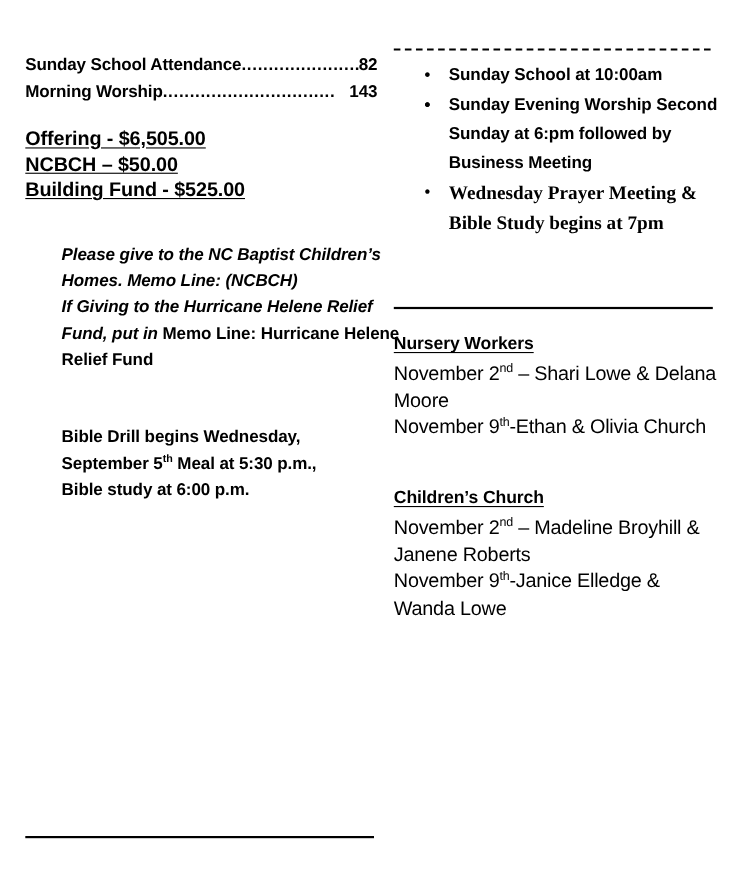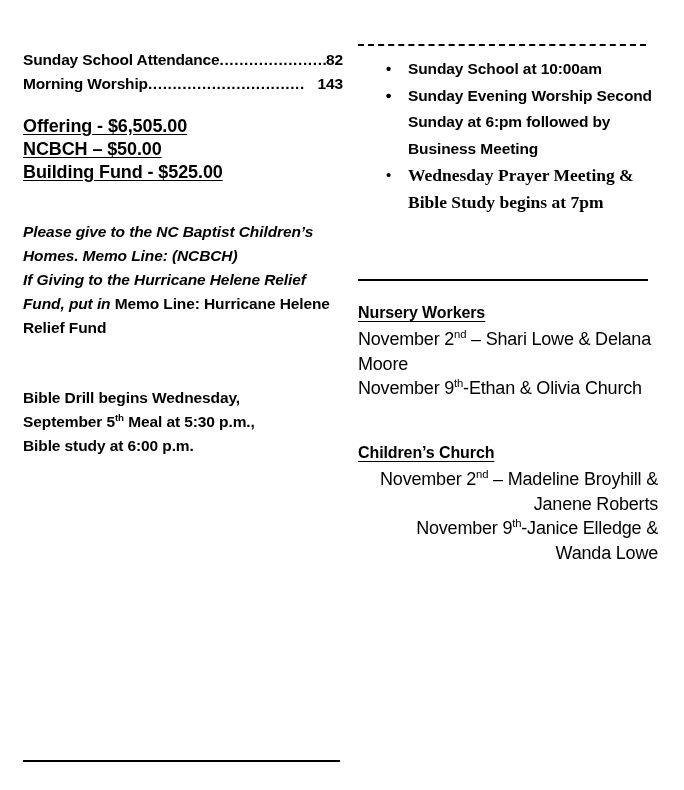--- a/index.html
+++ b/index.html
@@ -41,20 +41,21 @@
   .blk {
     position: absolute;
     left: 0;
   }
   .b-sans {
     font-family: "Liberation Sans", sans-serif;
     font-weight: bold;
     font-size: 15.5px;
     line-height: 24px;
     letter-spacing: -0.1px;
+    margin-left: 33px;
   }
   .ital {
     font-style: italic;
   }
 
   
   .att-row {
     position: absolute;
     left: 0;
     width: 320px;
@@ -247,19 +248,19 @@
       <span class="u">Nursery Workers</span>
     </div>
     <div class="rc-body" style="top:327px;">
       <span>November 2</span><sup>nd</sup><span> – Shari Lowe &amp; Delana Moore</span><br>
       <span>November 9</span><sup>th</sup><span>-Ethan &amp; Olivia Church</span>
     </div>
 
     <div class="rc-head" style="top:444px;">
       <span class="u">Children’s Church</span>
     </div>
-    <div class="rc-body" style="top:467px;text-align:right;">
+    <div class="rc-body" style="top:467px;">
       <span>November 2</span><sup>nd</sup><span> – Madeline Broyhill &amp; Janene Roberts</span><br>
       <span>November 9</span><sup>th</sup><span>-Janice Elledge &amp; Wanda Lowe</span>
     </div>
 
   </div>
 </div>
 
 </body></html>

